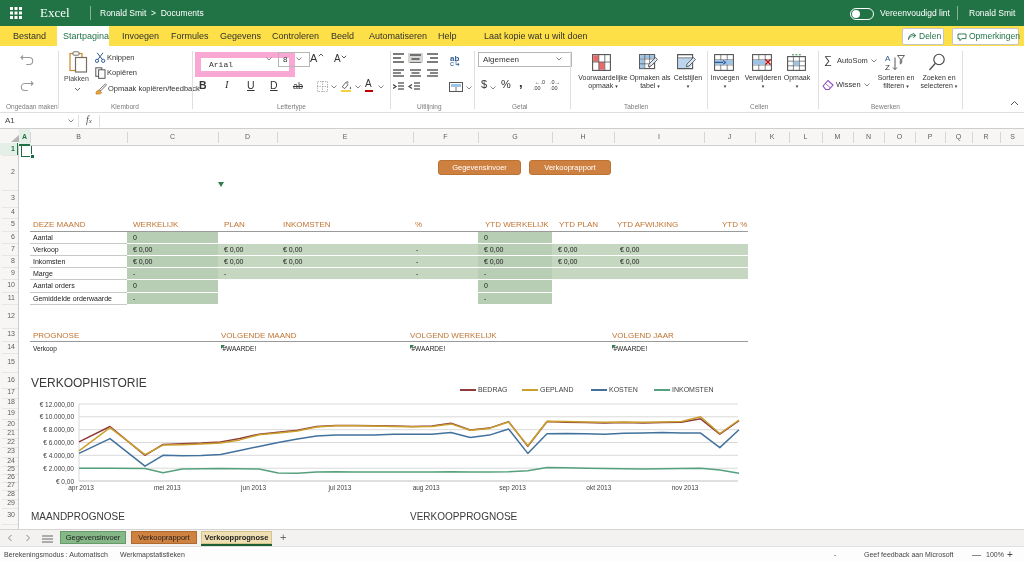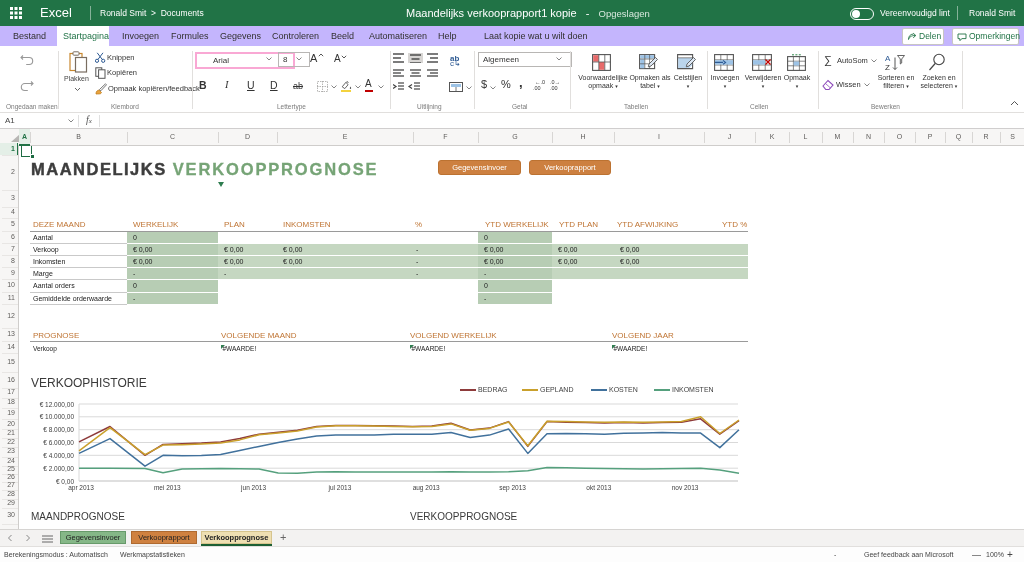--- a/index.html
+++ b/index.html
@@ -1,18 +1,18 @@
 <!DOCTYPE html>
 <html><head><meta charset="utf-8">
 <style>
 html,body{margin:0;padding:0;}
 body{width:1024px;height:562px;position:relative;overflow:hidden;background:#fff;font-family:"Liberation Sans",sans-serif;-webkit-font-smoothing:antialiased;}
 .abs{position:absolute;}
 .tb{position:absolute;top:0;left:0;width:1024px;height:26px;background:#217346;color:#fff;}
-.mb{position:absolute;top:26px;left:0;width:1024px;height:20px;background:#c4b5fd;}
+.mb{position:absolute;top:26px;left:0;width:1024px;height:20px;background:#fde047;}
 .mb .it{position:absolute;top:0;height:20px;line-height:20px;font-size:9px;color:#323130;}
 .ribbon{position:absolute;top:46px;left:0;width:1024px;height:67px;background:#fff;}
 .gsep{position:absolute;top:5px;height:58px;width:1px;background:#e1dfdd;}
 .glabel{position:absolute;top:57px;font-size:6.5px;color:#7a7a7a;white-space:nowrap;}
 .fxbar{position:absolute;top:112px;left:0;width:1024px;height:17px;background:#fff;border-top:1px solid #e1dfdd;border-bottom:1px solid #d0cece;box-sizing:border-box;}
 .sheet{position:absolute;top:129px;left:0;width:1024px;height:400px;background:#fff;}
 .colhdr{position:absolute;top:0;left:0;width:1024px;height:17px;background:#f7f6f5;border-bottom:1px solid #cfcdcb;box-sizing:border-box;}
 .colhdr .cl{position:absolute;top:0;height:16px;line-height:16px;font-size:7px;color:#5f5d5b;text-align:center;}
 .colhdr .cs{position:absolute;top:3px;height:11px;width:1px;background:#d8d6d4;}
 .gut{position:absolute;top:17px;left:0;width:19px;height:383px;background:#f7f6f5;border-right:1px solid #cfcdcb;box-sizing:border-box;}
@@ -31,24 +31,23 @@
         <rect x="4.5" y="0" width="3" height="3"></rect>
         <rect x="9" y="0" width="3" height="3"></rect>
         <rect x="0" y="4.5" width="3" height="3"></rect>
         <rect x="4.5" y="4.5" width="3" height="3"></rect>
         <rect x="9" y="4.5" width="3" height="3"></rect>
         <rect x="0" y="9" width="3" height="3"></rect>
         <rect x="4.5" y="9" width="3" height="3"></rect>
         <rect x="9" y="9" width="3" height="3"></rect>
       </g>
     </svg>
-  <div class="abs" style="left:40px;top:5px;font-size:13px;">Excel</div>
+  <div class="abs" style="left:40px;top:5px;font-size:13px;font-family:Liberation Serif, serif;">Excel</div>
   <div class="abs" style="left:90px;top:6px;width:1px;height:14px;background:rgba(255,255,255,0.45)"></div>
   <div class="abs" style="left:100px;top:8px;font-size:8.5px;">Ronald Smit&nbsp;&nbsp;&gt;&nbsp;&nbsp;Documents</div>
-  <div class="abs" style="left:406px;top:7px;font-size:11px;">Maandelijks verkooprapport1 kopie&nbsp;&nbsp;&nbsp;-&nbsp;&nbsp;&nbsp;<span style="font-size:9.5px;color:#d8e8de">Opgeslagen</span></div>
   <div class="abs" style="left:850px;top:8px;width:22px;height:10px;border:1px solid #fff;border-radius:6px;">
       <div class="abs" style="left:1px;top:1px;width:8px;height:8px;border-radius:50%;background:#fff"></div>
     </div>
   <div class="abs" style="left:880px;top:8px;font-size:8.5px;">Vereenvoudigd lint</div>
   <div class="abs" style="left:957px;top:6px;width:1px;height:14px;background:rgba(255,255,255,0.45)"></div>
   <div class="abs" style="left:969px;top:8px;font-size:8.5px;">Ronald Smit</div>
 </div>
 
 <div class="mb">
   <div class="it" style="left:13px;">Bestand</div>
@@ -109,21 +108,21 @@
     </svg>
   <div class="abs" style="left:107px;top:22px;font-size:7.5px;color:#333;">Kopiëren</div>
   <svg class="abs" style="left:95px;top:37px" width="12" height="12" viewBox="0 0 12 12">
       <path d="M1 11 C1 8 2.5 7.5 4 7 L6.5 9.5 C6 11 5 11 1 11 Z" fill="#e9a33e" stroke="#c07f22" stroke-width="0.8"></path>
       <path d="M4.5 6.5 L10.5 0.8 L11.5 1.8 L5.8 7.8 Z" fill="#fff" stroke="#666" stroke-width="0.9"></path>
     </svg>
   <div class="abs" style="left:108px;top:38px;font-size:7.5px;color:#333;">Opmaak kopiëren/feedback</div>
   <div class="glabel" style="left:111px;">Klembord</div>
   <div class="gsep" style="left:192px"></div>
 
-  <div class="abs" style="left:195px;top:6px;width:80px;height:13px;border:2px solid #f9a8d4;font-size:8px;color:#333;line-height:13px;padding-left:16px;">Arial</div>
+  <div class="abs" style="left:195px;top:6px;width:80px;height:13px;border:6px solid #f9a8d4;font-size:8px;color:#333;line-height:13px;padding-left:8px;font-family:Liberation Mono, monospace;">Arial</div>
   <svg class="abs" style="left:266px;top:11px" width="6" height="4" viewBox="0 0 6 4">
       <path d="M0.5 0.5 L3 3 L5.5 0.5" fill="none" stroke="#666" stroke-width="0.8"></path>
     </svg>
   <div class="abs" style="left:278px;top:6px;width:26px;height:13px;border:1px solid #b8b6b4;font-size:8px;color:#333;line-height:13px;padding-left:4px;">8</div>
   <svg class="abs" style="left:296px;top:11px" width="6" height="4" viewBox="0 0 6 4">
       <path d="M0.5 0.5 L3 3 L5.5 0.5" fill="none" stroke="#666" stroke-width="0.8"></path>
     </svg>
   <div class="abs" style="left:310px;top:6px;font-size:11px;color:#333;">A</div>
   <svg class="abs" style="left:318px;top:7px" width="6" height="4" viewBox="0 0 6 4">
       <path d="M0.8 3.2 L3 1 L5.2 3.2" fill="none" stroke="#444" stroke-width="0.9"></path>
@@ -462,21 +461,20 @@
 <div class="rn" style="top:343.8px;">28</div>
 <div class="rl" style="top:352.5px"></div>
 <div class="rn" style="top:352.5px;">29</div>
 <div class="rl" style="top:361.5px"></div>
 <div class="rn" style="top:365.2px;">30</div>
 <div class="rl" style="top:378.0px"></div>
 </div>
   <div class="abs" id="content" style="left:19px;top:17px;width:1005px;height:383px;background:#fff;overflow:hidden;">
 <div class="abs" style="left:2px;top:-1.5px;width:9px;height:10px;border:1.6px solid #1d6b42;"></div>
 <div class="abs" style="left:10.5px;top:8px;width:3px;height:3px;background:#1d6b42;border:0.5px solid #fff;"></div>
-<div class="abs" style="left:12px;top:14px;font-size:16.5px;font-weight:bold;color:#3d3d3d;-webkit-text-stroke:0.45px #3d3d3d;letter-spacing:1.5px;white-space:nowrap;">MAANDELIJKS <span style="color:#76a476;-webkit-text-stroke:0.3px #76a476;letter-spacing:1.85px;">VERKOOPPROGNOSE</span></div>
 <svg class="abs" style="left:199px;top:36px" width="6" height="5">
         <path d="M0 0 L6 0 L3 5 Z" fill="#2e7d4f"></path>
       </svg>
 <div class="abs" style="left:419px;top:13.5px;width:83px;height:15px;background:#cd8040;border:1px solid #bc7231;border-radius:3px;box-sizing:border-box;color:#fff;font-size:7.5px;text-align:center;line-height:13.5px;">Gegevensinvoer</div>
 <div class="abs" style="left:510px;top:13.5px;width:82px;height:15px;background:#cd8040;border:1px solid #bc7231;border-radius:3px;box-sizing:border-box;color:#fff;font-size:7.5px;text-align:center;line-height:13.5px;">Verkooprapport</div>
 <div class="abs ot" style="left:14px;top:74px;font-size:8px;">DEZE MAAND</div>
 <div class="abs ot" style="left:114px;top:74px;font-size:8px;">WERKELIJK</div>
 <div class="abs ot" style="left:205px;top:74px;font-size:8px;">PLAN</div>
 <div class="abs ot" style="left:264px;top:74px;font-size:8px;">INKOMSTEN</div>
 <div class="abs ot" style="left:396px;top:74px;font-size:8px;">%</div>

